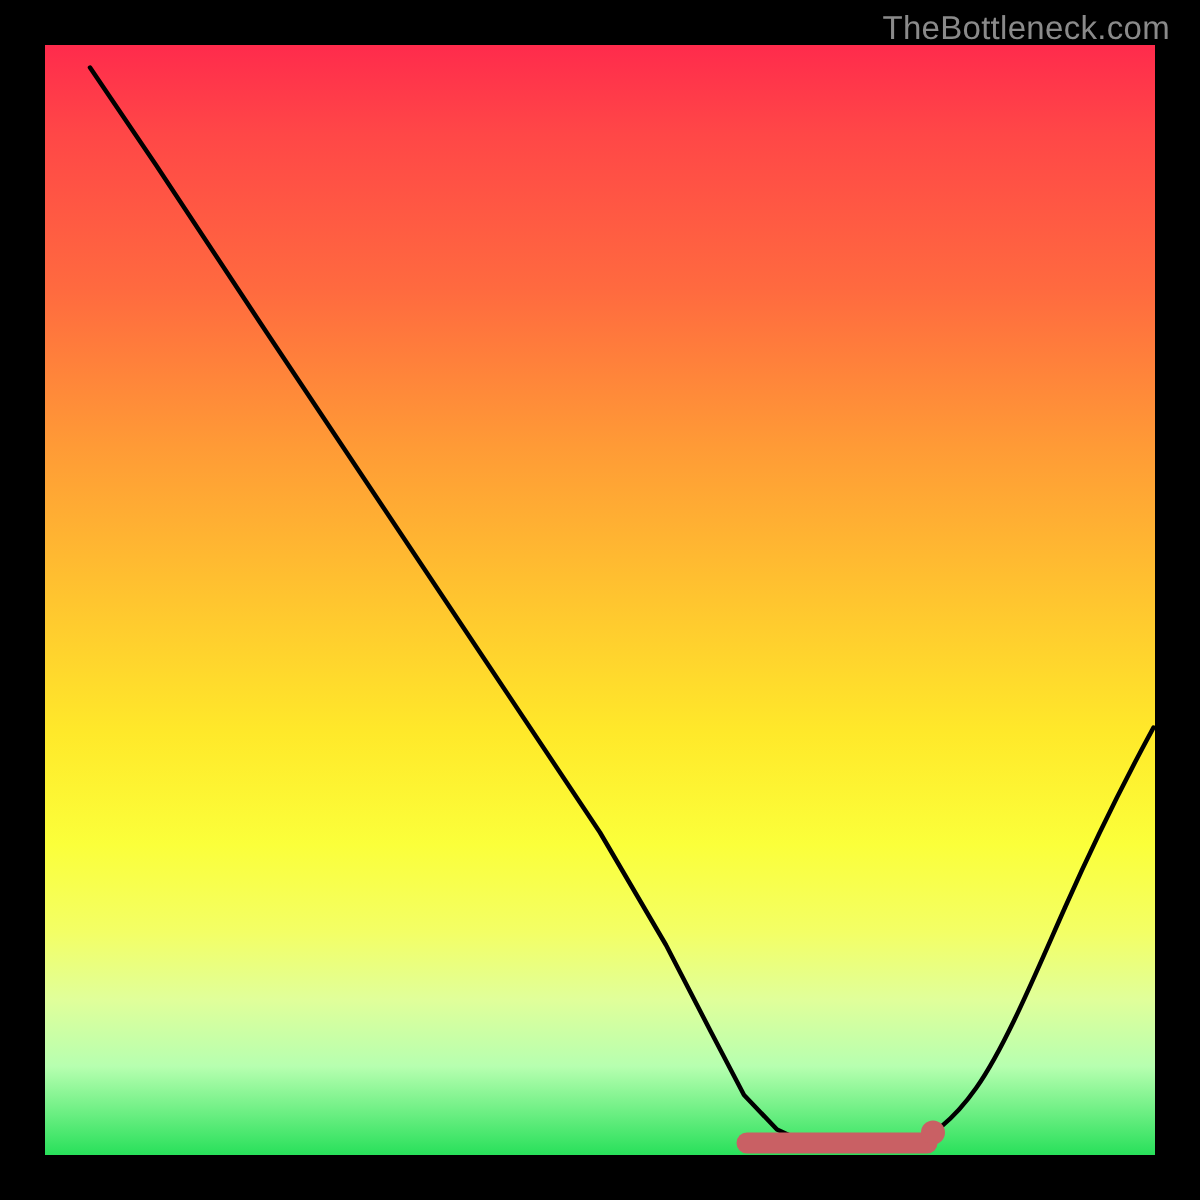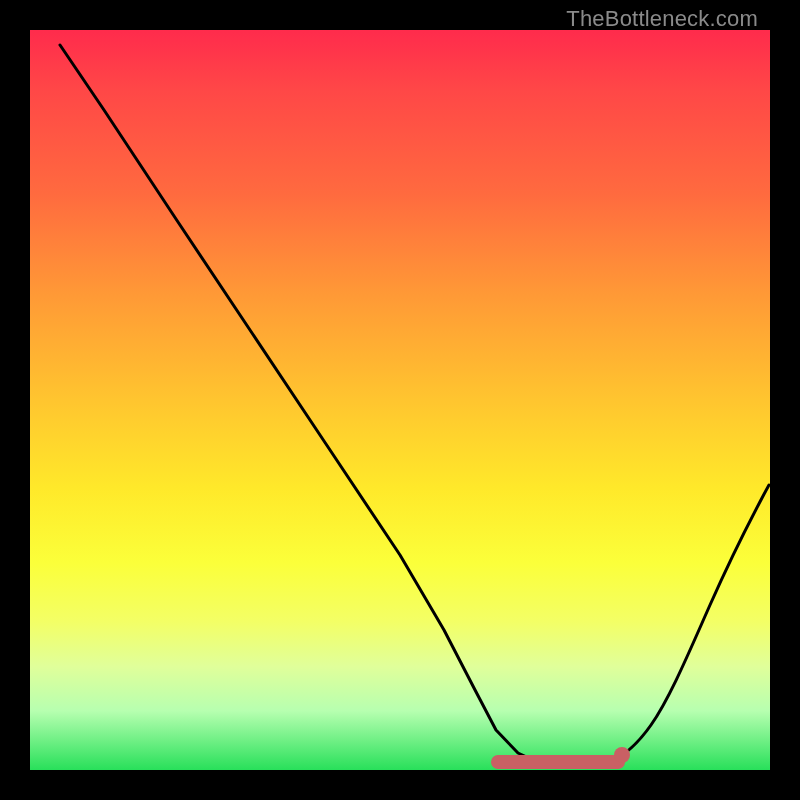--- a/index.html
+++ b/index.html
@@ -27,21 +27,21 @@
       #fbff3a 72%,
       #f3ff66 80%,
       #e0ff9a 86%,
       #b7ffb0 92%,
       #28e05a 100%
     );
   }
   .watermark {
     position: absolute;
     top: 6px;
-    right: 42px;
+    right: 20px;
     color: #8a8a8a;
     font-size: 22px;
     font-weight: 500;
     letter-spacing: 0.2px;
     z-index: 5;
   }
   svg.plot {
     position: absolute;
     left: 0;
     top: 0;

